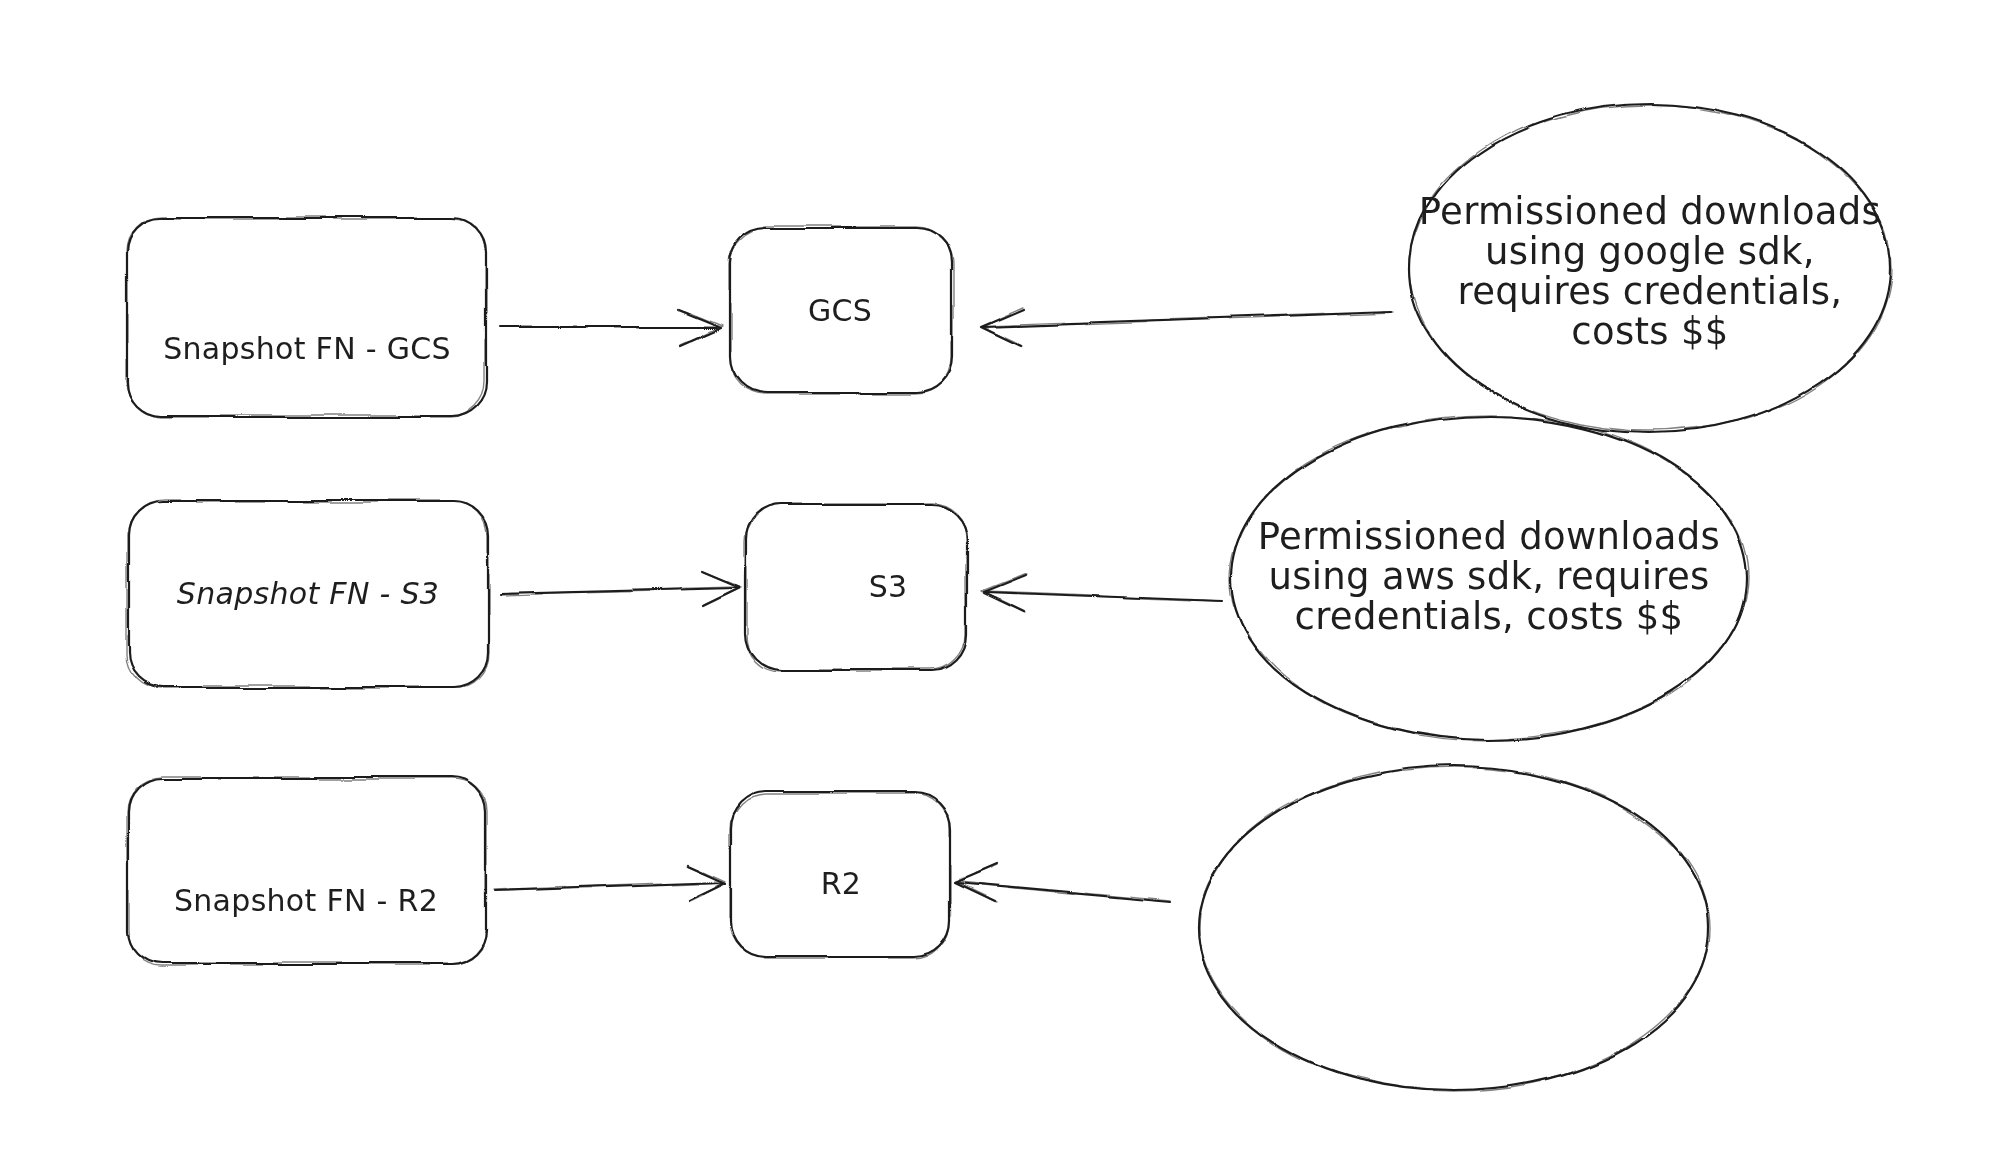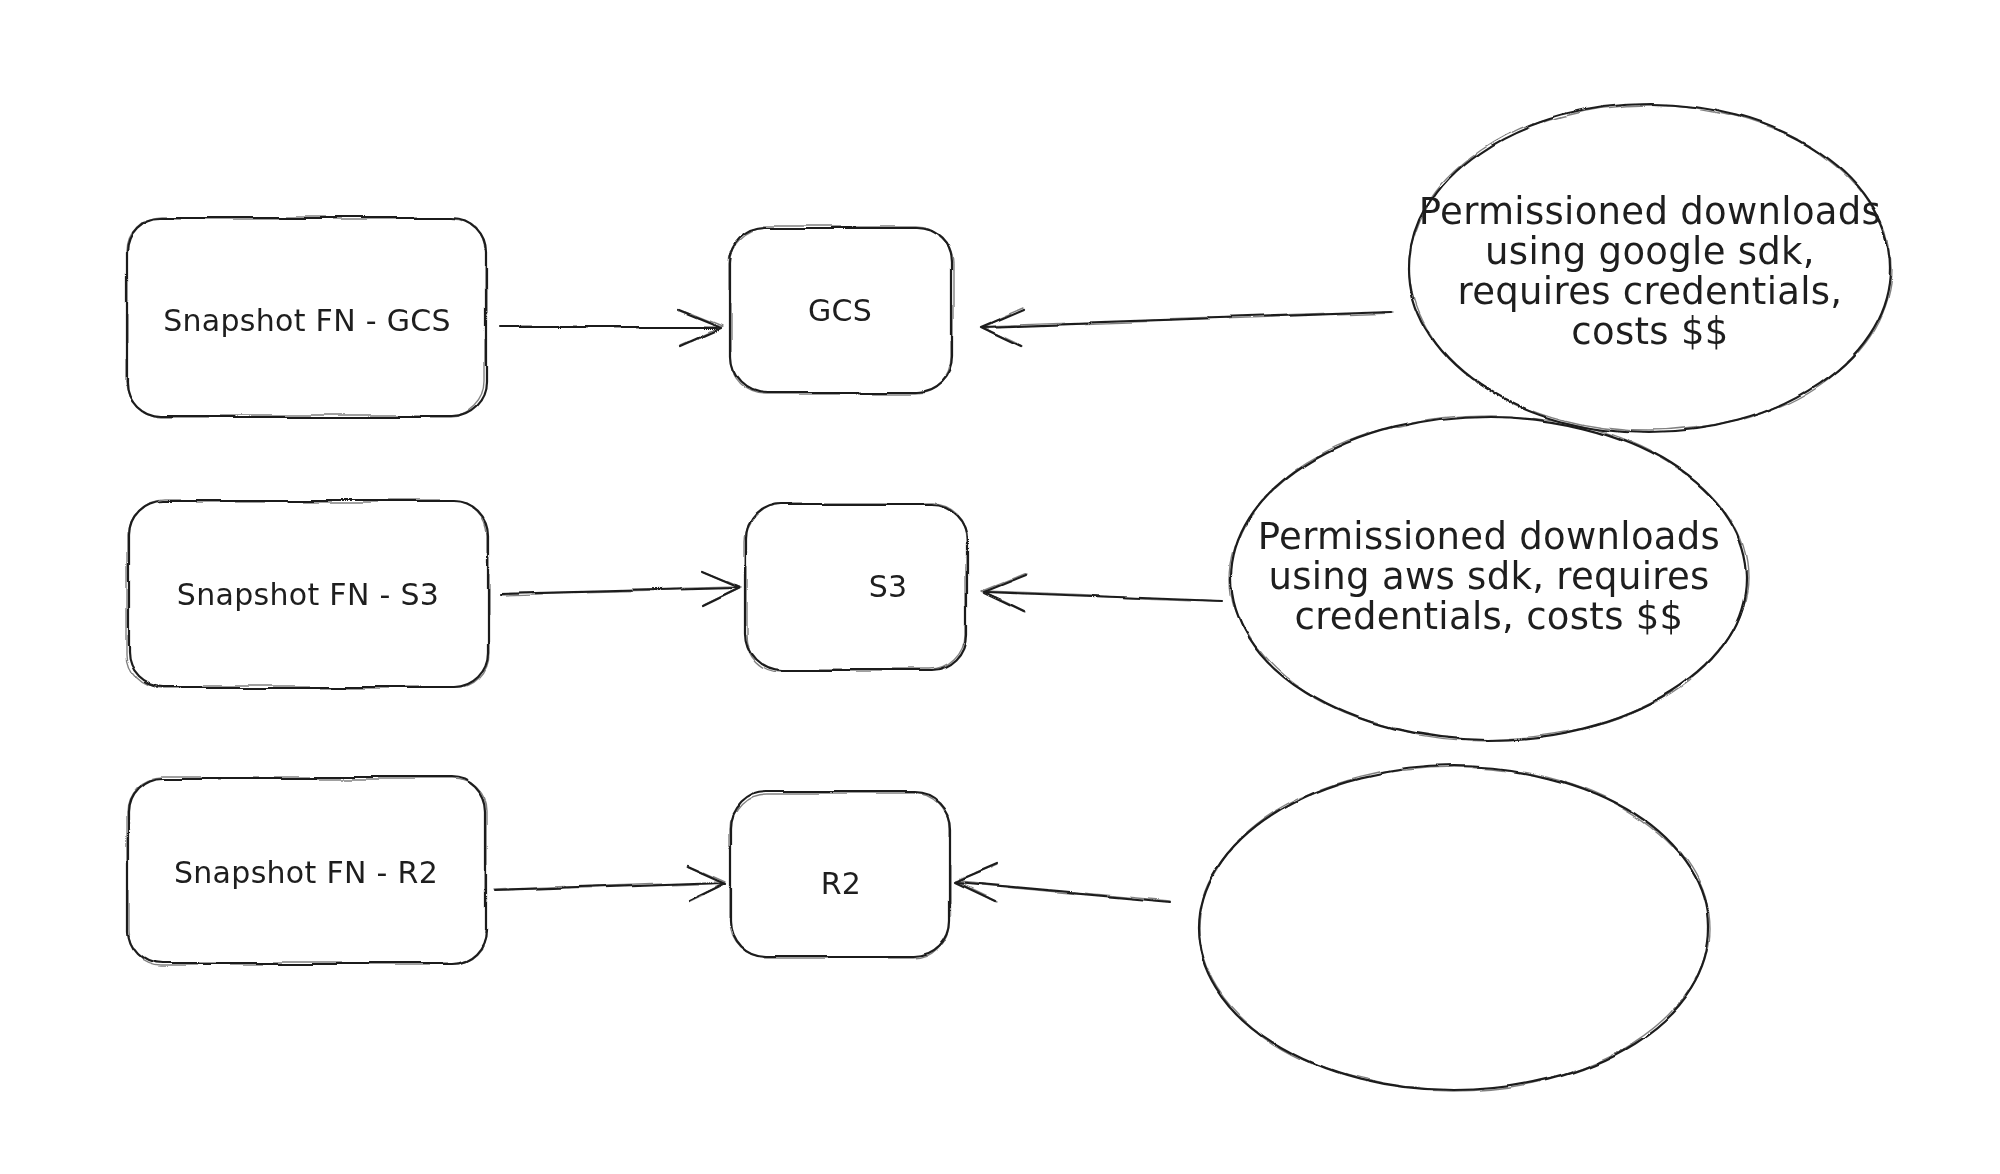--- a/index.html
+++ b/index.html
@@ -13,21 +13,21 @@
   }
   .canvas svg{position:absolute;left:0;top:0;}
   .label{
     position:absolute;
     transform:translate(-50%,-50%);
     text-align:center;
     white-space:pre-line;
     width:max-content;
     letter-spacing:0.3px;
   }
-  .node-label{font-size:30px;}
+  .node-label{font-size:30px;margin-top:28px;}
   .store-label{font-size:30px;}
   .note-label{font-size:37px;line-height:40px;}
 </style>
 </head>
 <body>
 
 <div class="canvas">
 
   <svg width="2000" height="1174" viewBox="0 0 2000 1174">
     <defs>
@@ -72,21 +72,21 @@
         <path d="M1170 902 L957 883"></path>
         <path d="M997 865 L955 883 L995 902"></path>
       </g>
     </defs>
 
     <use href="#sketch" xlink:href="#sketch" filter="url(#rough1)" stroke-width="2.2"></use>
     <use href="#sketch" xlink:href="#sketch" filter="url(#rough2)" stroke-width="1.4" opacity="0.55"></use>
   </svg>
 
   <div class="label node-label" style="left:307px; top:320px;">Snapshot FN - GCS</div>
-  <div class="label node-label" style="left:308px; top:594px;">Snapshot FN - S3</div>
+  <div class="label node-label" style="left:308px; top:565px;font-style:italic;">Snapshot FN - S3</div>
   <div class="label node-label" style="left:306px; top:872px;">Snapshot FN - R2</div>
 
   <div class="label store-label" style="left:840px; top:310px;">GCS</div>
   <div class="label store-label" style="left:888px; top:586px;">S3</div>
   <div class="label store-label" style="left:841px; top:874px;margin-top:9px;">R2</div>
 
   <div class="label note-label" style="left:1650px; top:272px;">Permissioned downloads
 using google sdk,
 requires credentials,
 costs $$</div>

